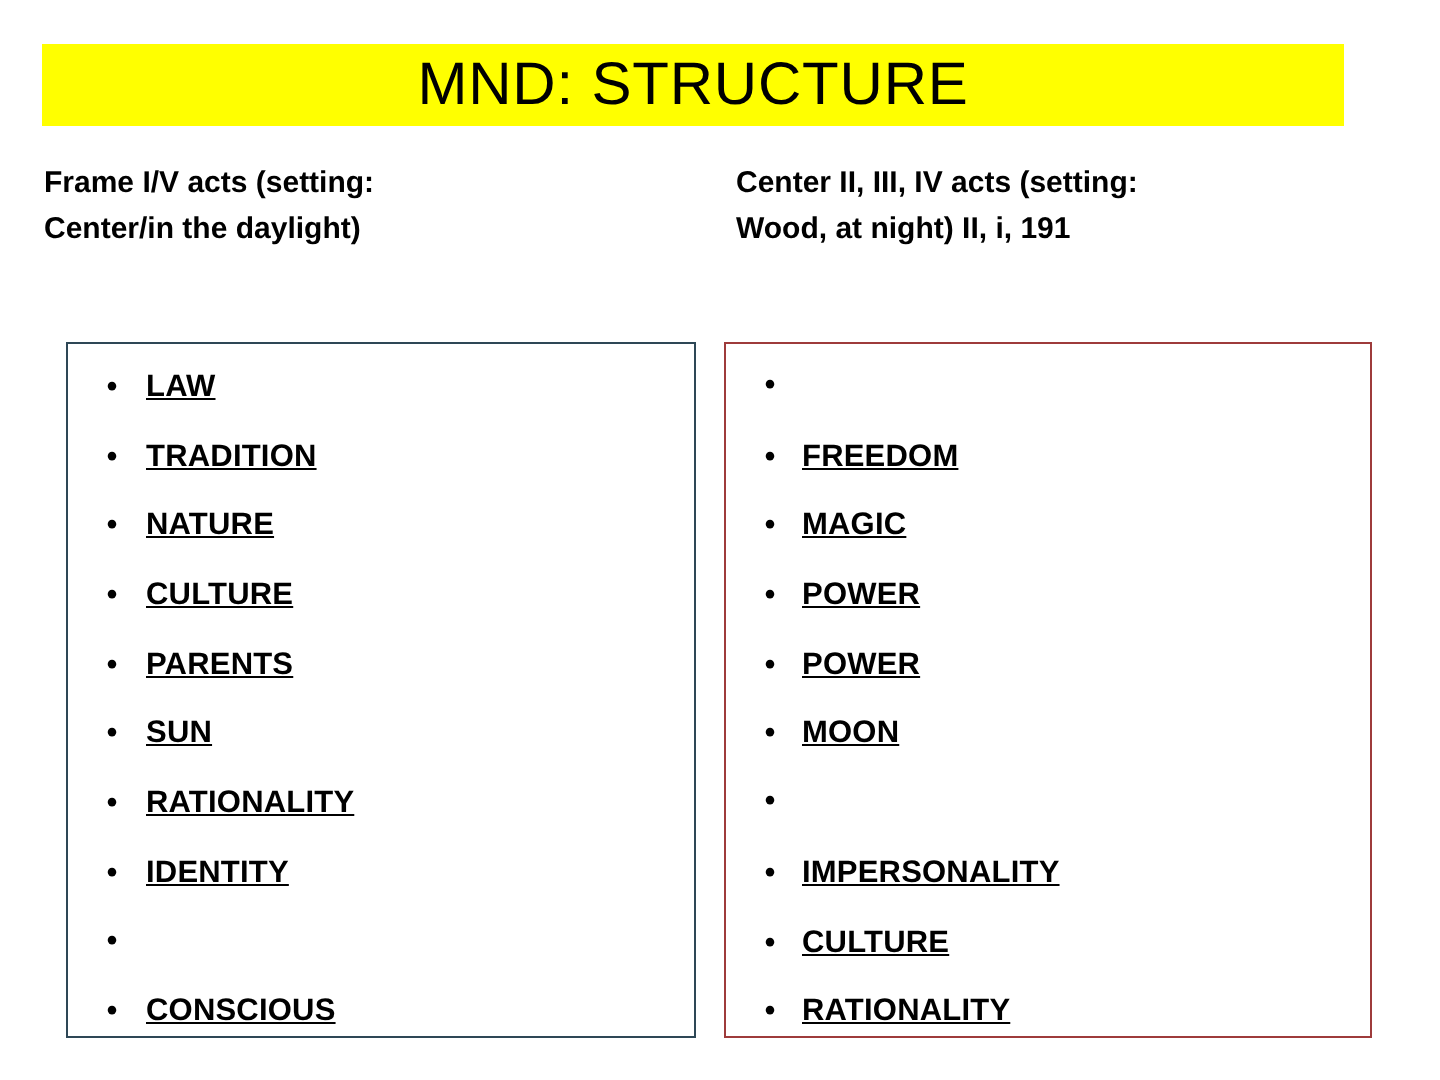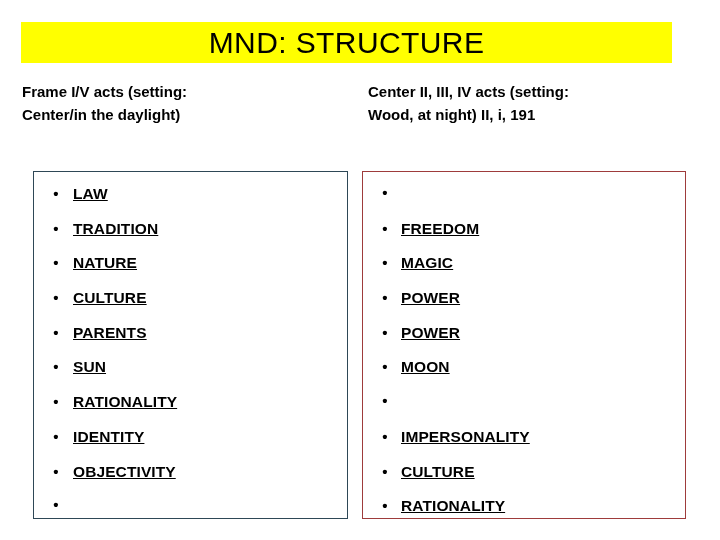--- a/index.html
+++ b/index.html
@@ -154,24 +154,24 @@
         <li class="bullet-item">
           <span class="bullet-dot">•</span>
           <span class="bullet-label">RATIONALITY</span>
         </li>
         <li class="bullet-item">
           <span class="bullet-dot">•</span>
           <span class="bullet-label">IDENTITY</span>
         </li>
         <li class="bullet-item">
           <span class="bullet-dot">•</span>
-          <span class="bullet-label">OBJECTIVITY</span>
-        </li>
-        <li class="bullet-item">
-          <span class="bullet-dot">•</span>
+        </li>
+        <li class="bullet-item">
+          <span class="bullet-dot">•</span>
+          <span class="bullet-label">CONSCIOUS</span>
         </li>
       </ul>
   </div>
 
   <div class="list-box right" style="border-color: rgb(158, 59, 59);">
     <ul class="bullet-list" id="right-list">
         <li class="bullet-item">
           <span class="bullet-dot">•</span>
         </li>
         <li class="bullet-item">

